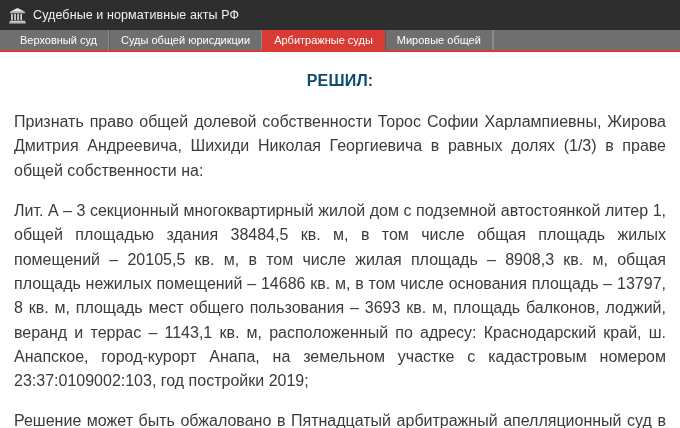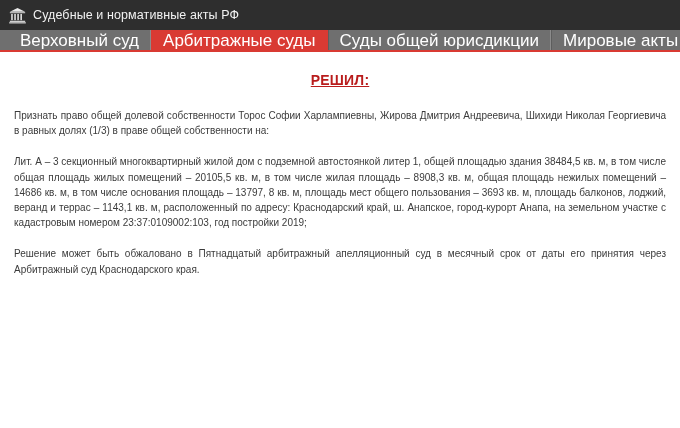--- a/index.html
+++ b/index.html
@@ -55,21 +55,21 @@
     height: 22px;
     display: flex;
     align-items: stretch;
     padding-left: 9px;
     border-bottom: 2px solid #d93a33;
   }
   .nav-tab {
     display: flex;
     align-items: center;
     padding: 0 11px;
-    font-size: 17px;
+    font-size: 11px;
     color: #ffffff;
     white-space: nowrap;
     background: #6f6f6f;
     border-right: 1px solid #8b8b8b;
     border-left: 1px solid #5d5d5d;
     text-decoration: none;
     line-height: 1;
   }
   .nav-tab:first-child { border-left: none; }
   .nav-tab.active {
@@ -84,29 +84,28 @@
     border-left: 1px solid #8b8b8b;
   }
 
   
   .doc {
     padding: 0 14px;
     color: #333333;
   }
   .doc-heading {
     text-align: center;
-    font-size: 14px;
+    font-size: 16px;
     font-weight: bold;
-    color: #b91c1c;
+    color: #0c4a6e;
     margin: 20px 0 0 0;
     letter-spacing: 0.2px;
-    text-decoration: underline;
   }
   .doc-p {
-    font-size: 10px;
+    font-size: 16px;
     line-height: 1.52;
     color: #3b3b3b;
     margin: 16px 0 0 0;
     text-align: justify;
     text-justify: inter-word;
   }
   .doc-p.first { margin-top: 20px; }
 </style>
 </head>
 <body>
@@ -126,23 +125,23 @@
           <rect x="1" y="16.2" width="18" height="1.3" fill="#e8e8e8"></rect>
           <rect x="0.2" y="18" width="19.6" height="1.3" fill="#e8e8e8"></rect>
         </svg>
       </span>
       <span class="brand-title">Судебные и нормативные акты РФ</span>
     </a>
   </div>
 
   <nav class="nav-bar">
     <a class="nav-tab" href="#">Верховный суд</a>
+    <a class="nav-tab" href="#">Суды общей юрисдикции</a>
     <a class="nav-tab active" href="#">Арбитражные суды</a>
-    <a class="nav-tab" href="#">Суды общей юрисдикции</a>
-    <a class="nav-tab" href="#">Мировые акты</a>
+    <a class="nav-tab" href="#">Мировые общей</a>
     <span class="nav-filler"></span>
   </nav>
 
   <main class="doc">
     <div class="doc-heading">РЕШИЛ:</div>
 
     <p class="doc-p first">Признать право общей долевой собственности Торос Софии Харлампиевны, Жирова Дмитрия Андреевича, Шихиди Николая Георгиевича в равных долях (1/3) в праве общей собственности на:</p>
     <p class="doc-p">Лит. А – 3 секционный многоквартирный жилой дом с подземной автостоянкой литер 1, общей площадью здания 38484,5 кв. м, в том числе общая площадь жилых помещений – 20105,5 кв. м, в том числе жилая площадь – 8908,3 кв. м, общая площадь нежилых помещений – 14686 кв. м, в том числе основания площадь – 13797, 8 кв. м, площадь мест общего пользования – 3693 кв. м, площадь балконов, лоджий, веранд и террас – 1143,1 кв. м, расположенный по адресу: Краснодарский край, ш. Анапское, город-курорт Анапа, на земельном участке с кадастровым номером 23:37:0109002:103, год постройки 2019;</p>
     <p class="doc-p">Решение может быть обжаловано в Пятнадцатый арбитражный апелляционный суд в месячный срок от даты его принятия через Арбитражный суд Краснодарского края.</p>
 

